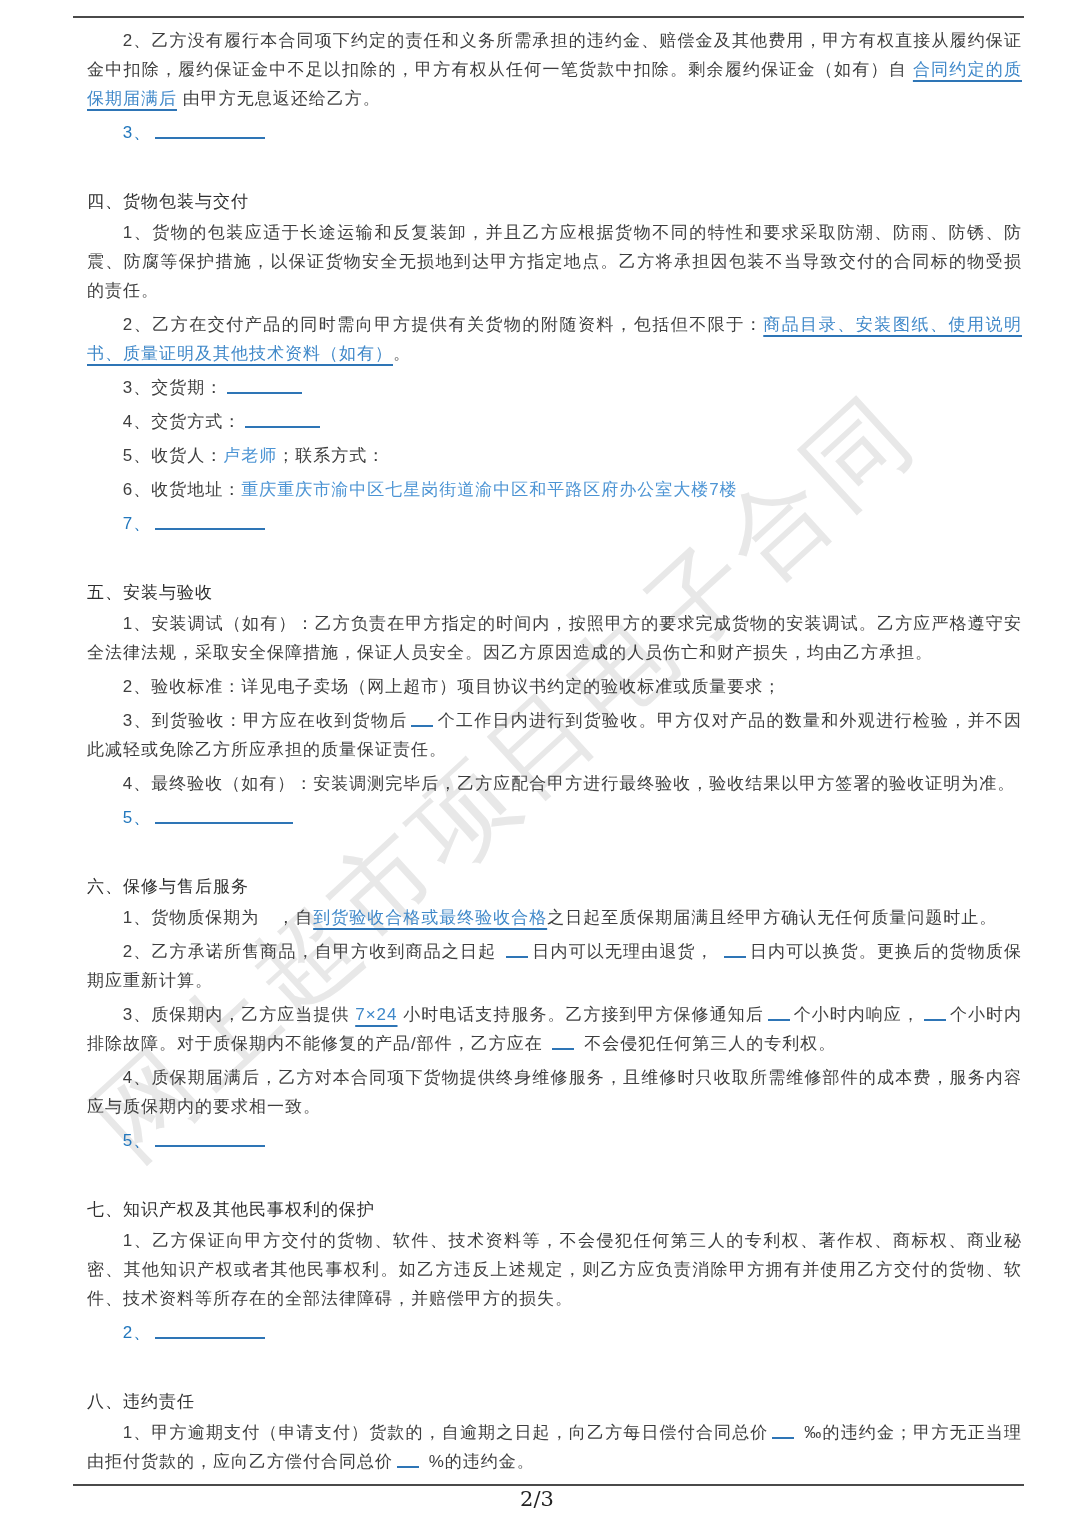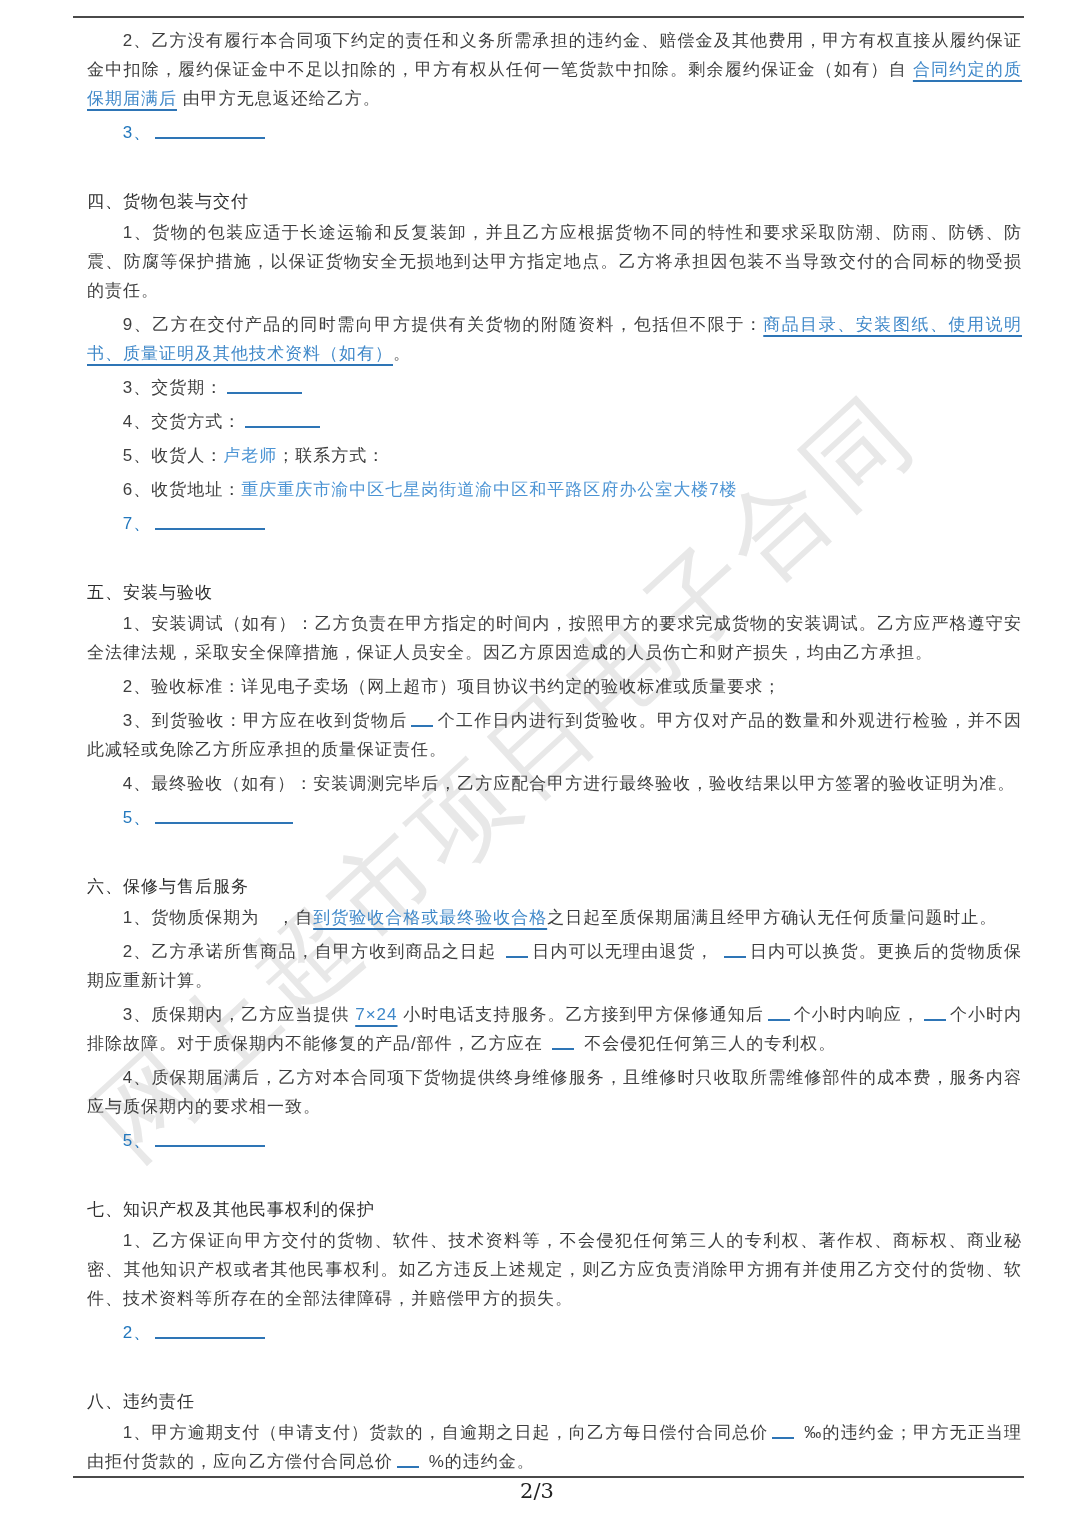--- a/index.html
+++ b/index.html
@@ -65,21 +65,21 @@
     display:inline-block;
     border-bottom:2px solid var(--c-blank);
     height:16px;
     margin:0 4px -1px 4px;
   }
   .blank.xs{width:22px;}
   .blank.sm{width:75px;}
   .blank.lg{width:110px;}
   .blank.xl{width:138px;}
   .footer{
-    position:absolute;left:0;right:0;bottom:0;height:44px;z-index:2;
+    position:absolute;left:0;right:0;bottom:0;height:36px;z-index:2;
   }
   .footer-rule{
     position:absolute;left:73px;right:50px;top:0;height:2px;
     background:var(--c-rule);
   }
   .page-num{
     position:absolute;left:0;right:0;top:3px;
     text-align:center;
     font-family:"DejaVu Serif","Liberation Serif",serif;
     font-size:21px;color:#222;
@@ -89,21 +89,21 @@
 <body>
 
 <div class="page">
   <div class="watermark">网上超市项目电子合同</div>
   <div class="top-rule"></div>
   <div class="doc-body" id="doc-body">
       <p><span class="seg-normal">2、乙方没有履行本合同项下约定的责任和义务所需承担的违约金、赔偿金及其他费用，甲方有权直接从履约保证金中扣除，履约保证金中不足以扣除的，甲方有权从任何一笔货款中扣除。剩余履约保证金（如有）自 </span><span class="seg-link">合同约定的质保期届满后</span><span class="seg-normal"> 由甲方无息返还给乙方。</span></p>
       <p><span class="seg-num">3、</span><span class="blank lg"></span></p>
       <div class="section-heading">四、货物包装与交付</div>
       <p><span class="seg-normal">1、货物的包装应适于长途运输和反复装卸，并且乙方应根据货物不同的特性和要求采取防潮、防雨、防锈、防震、防腐等保护措施，以保证货物安全无损地到达甲方指定地点。乙方将承担因包装不当导致交付的合同标的物受损的责任。</span></p>
-      <p><span class="seg-normal">9、乙方在交付产品的同时需向甲方提供有关货物的附随资料，包括但不限于：</span><span class="seg-link">商品目录、安装图纸、使用说明书、质量证明及其他技术资料（如有）</span><span class="seg-normal">。</span></p>
+      <p><span class="seg-normal">2、乙方在交付产品的同时需向甲方提供有关货物的附随资料，包括但不限于：</span><span class="seg-link">商品目录、安装图纸、使用说明书、质量证明及其他技术资料（如有）</span><span class="seg-normal">。</span></p>
       <p><span class="seg-normal">3、交货期：</span><span class="blank sm"></span></p>
       <p><span class="seg-normal">4、交货方式：</span><span class="blank sm"></span></p>
       <p><span class="seg-normal">5、收货人：</span><span class="seg-value">卢老师</span><span class="seg-normal">；联系方式：</span></p>
       <p><span class="seg-normal">6、收货地址：</span><span class="seg-value">重庆重庆市渝中区七星岗街道渝中区和平路区府办公室大楼7楼</span></p>
       <p><span class="seg-num">7、</span><span class="blank lg"></span></p>
       <div class="section-heading">五、安装与验收</div>
       <p><span class="seg-normal">1、安装调试（如有）：乙方负责在甲方指定的时间内，按照甲方的要求完成货物的安装调试。乙方应严格遵守安全法律法规，采取安全保障措施，保证人员安全。因乙方原因造成的人员伤亡和财产损失，均由乙方承担。</span></p>
       <p><span class="seg-normal">2、验收标准：详见电子卖场（网上超市）项目协议书约定的验收标准或质量要求；</span></p>
       <p><span class="seg-normal">3、到货验收：甲方应在收到货物后</span><span class="blank xs"></span><span class="seg-normal">个工作日内进行到货验收。甲方仅对产品的数量和外观进行检验，并不因此减轻或免除乙方所应承担的质量保证责任。</span></p>
       <p><span class="seg-normal">4、最终验收（如有）：安装调测完毕后，乙方应配合甲方进行最终验收，验收结果以甲方签署的验收证明为准。</span></p>

